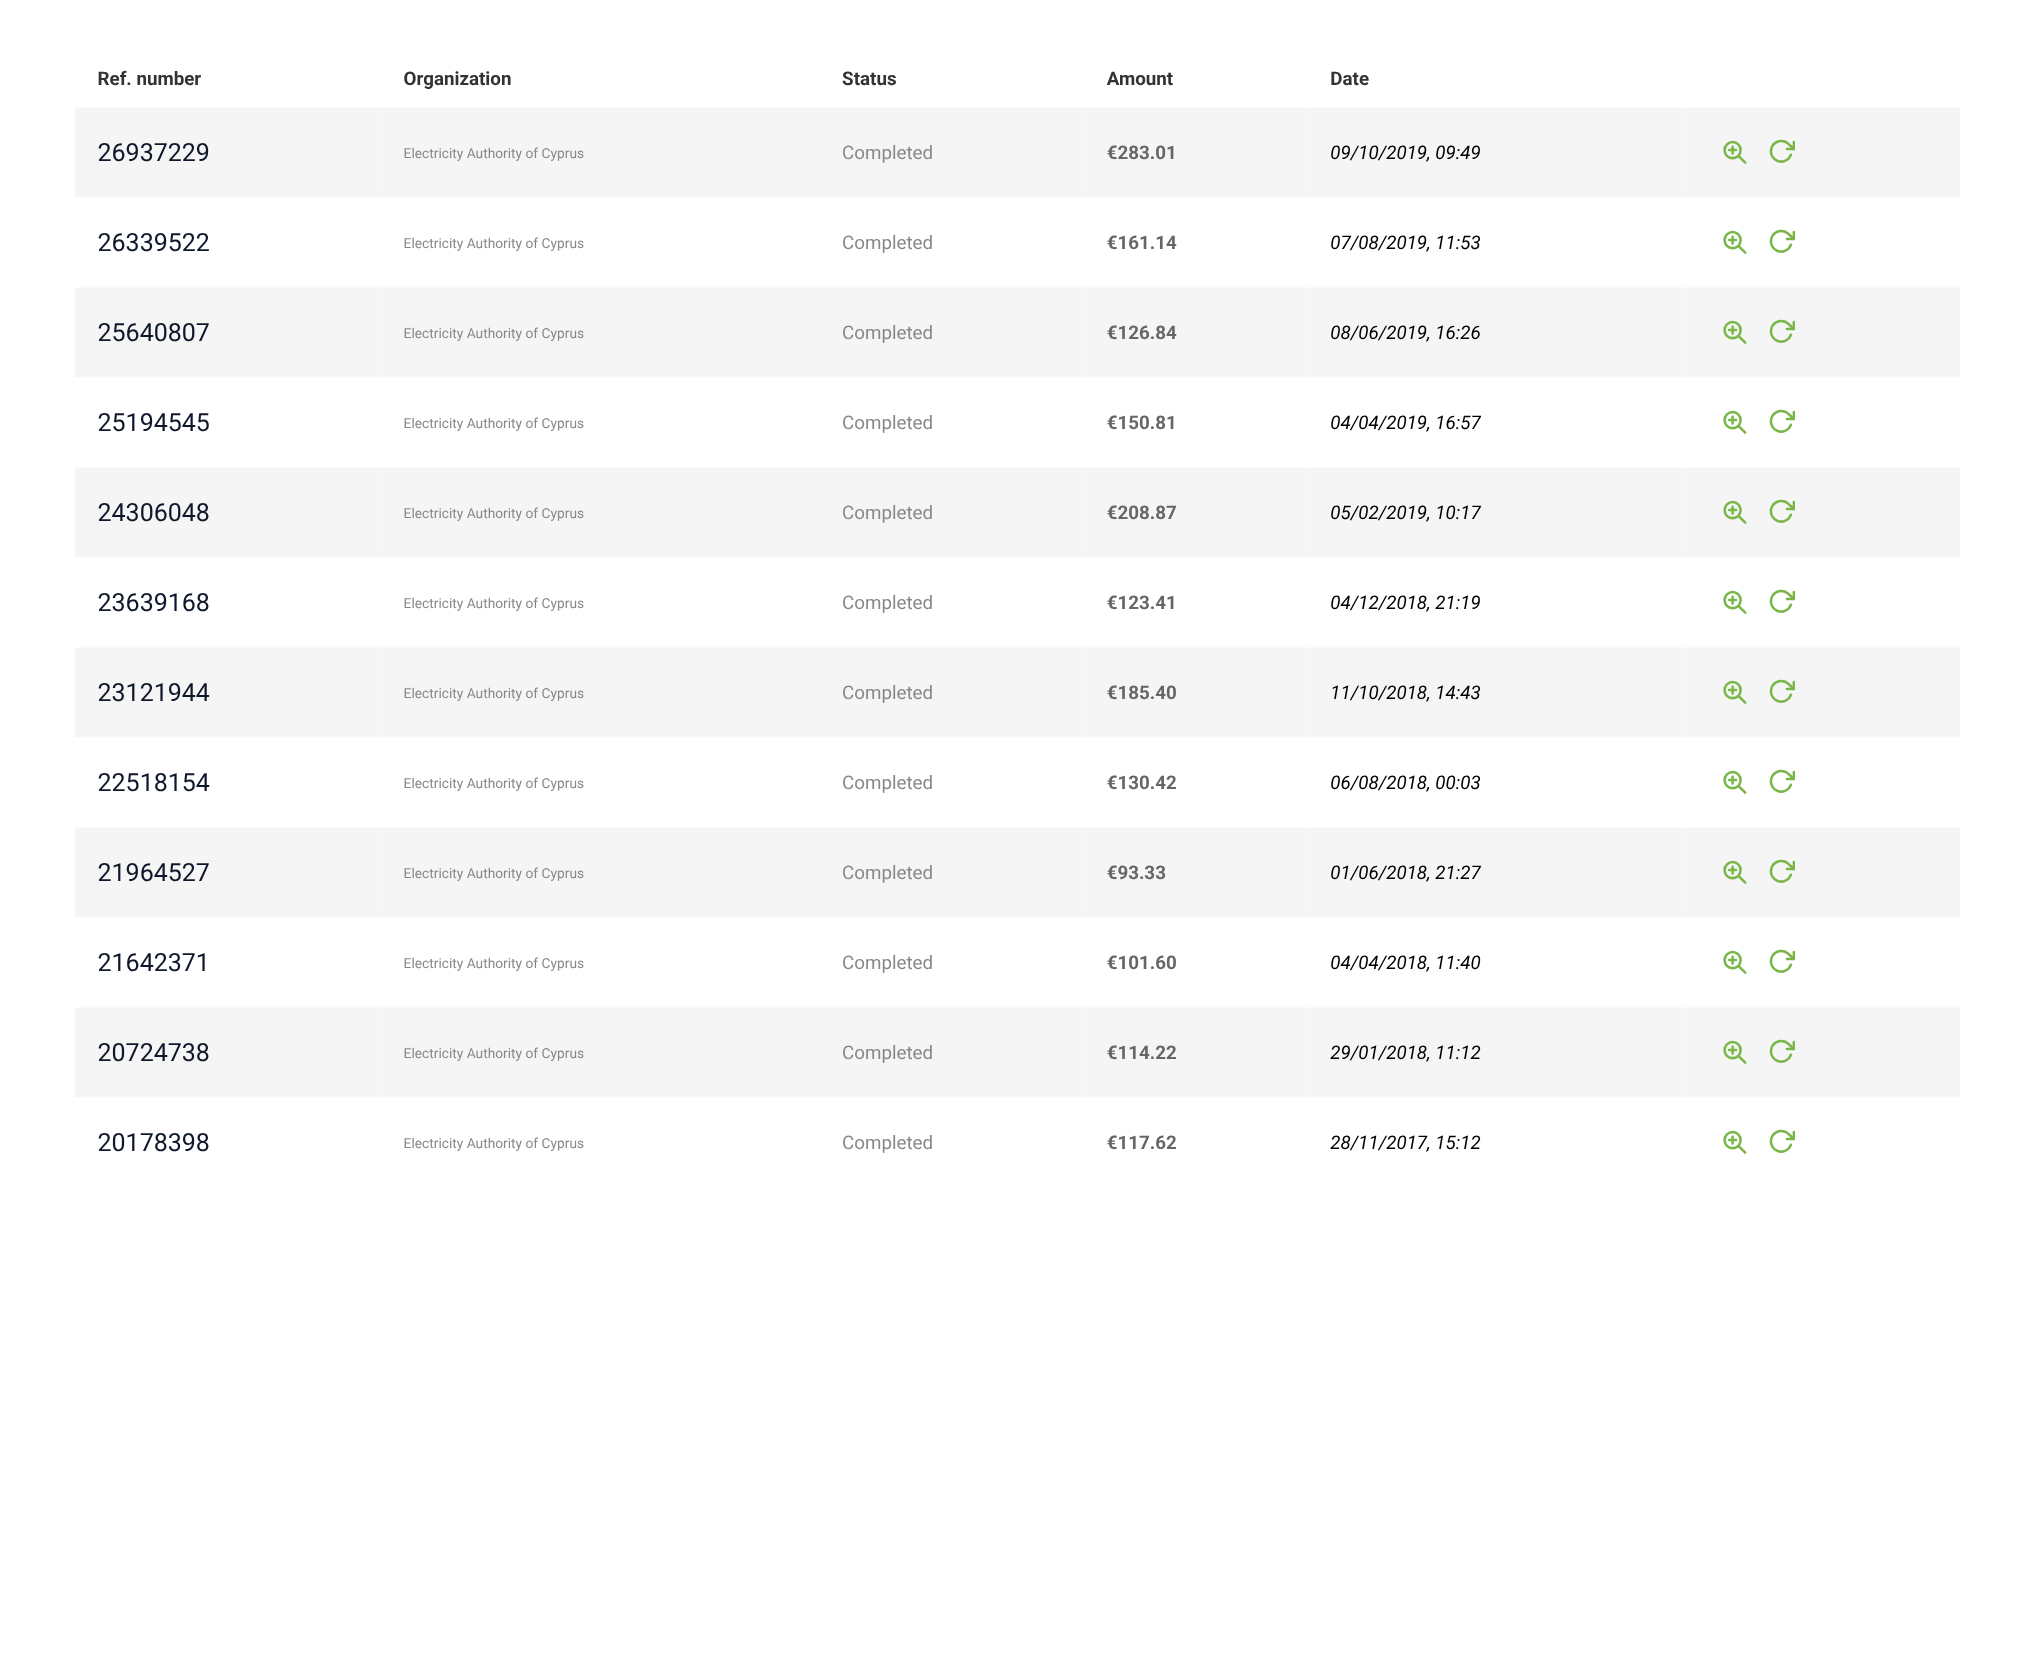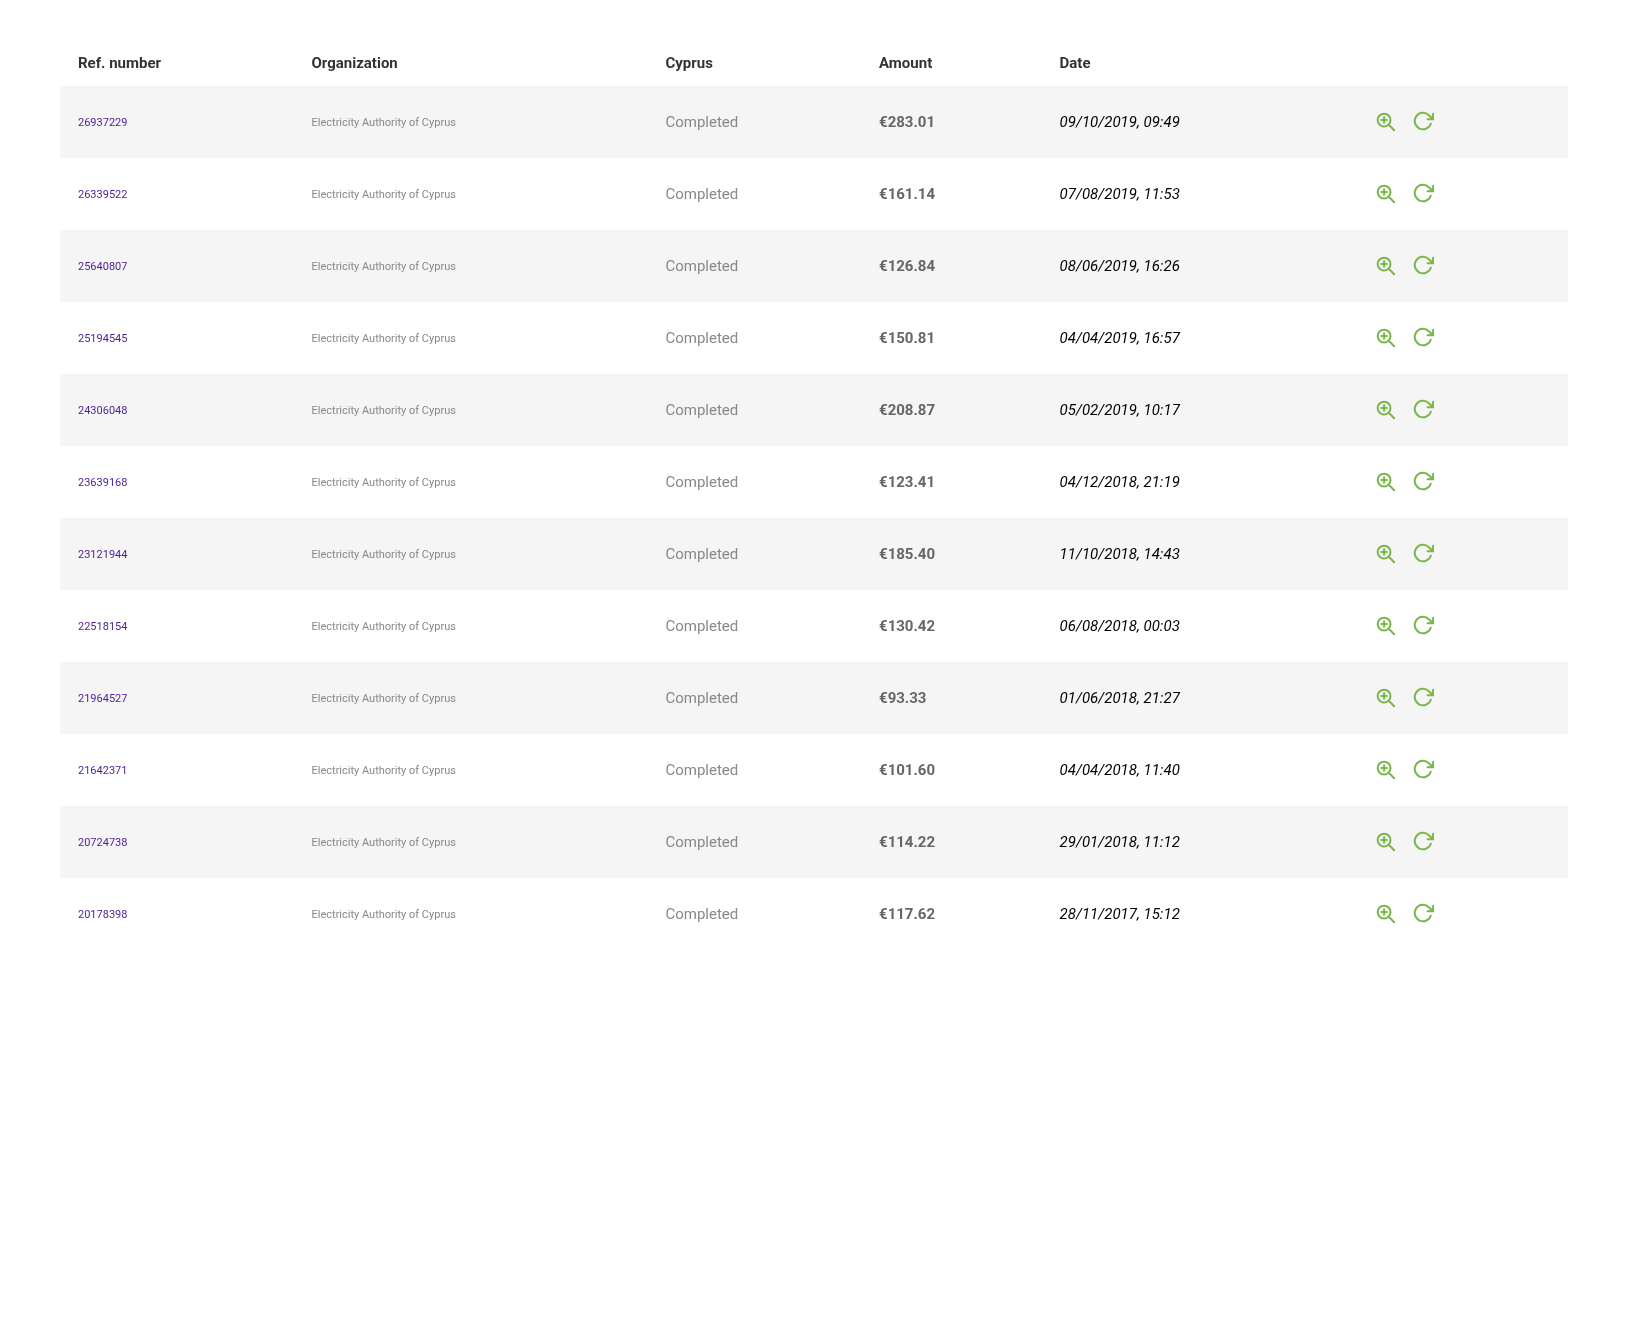--- a/index.html
+++ b/index.html
@@ -42,22 +42,22 @@
       background-color: #ffffff;
     }
 
     tbody td {
       padding: 22px 18px;
       font-size: 15px;
       color: #666;
     }
 
     td.ref-number {
-      color: #4c1d95;
-      font-size: 11px;
+      color: #0f172a;
+      font-size: 20px;
     }
 
     td.organization {
       color: #888;
       font-size: 11px;
     }
 
     td.status {
       color: #888;
     }
@@ -96,21 +96,21 @@
   </style>
 </head>
 <body>
 
 <div class="table-container">
   <table>
     <thead>
       <tr>
         <th>Ref. number</th>
         <th>Organization</th>
-        <th>Cyprus</th>
+        <th>Status</th>
         <th>Amount</th>
         <th>Date</th>
         <th></th>
       </tr>
     </thead>
     <tbody id="table-body">
     <tr>
           <td class="ref-number">26937229</td>
           <td class="organization">Electricity Authority of Cyprus</td>
           <td class="status">Completed</td>

